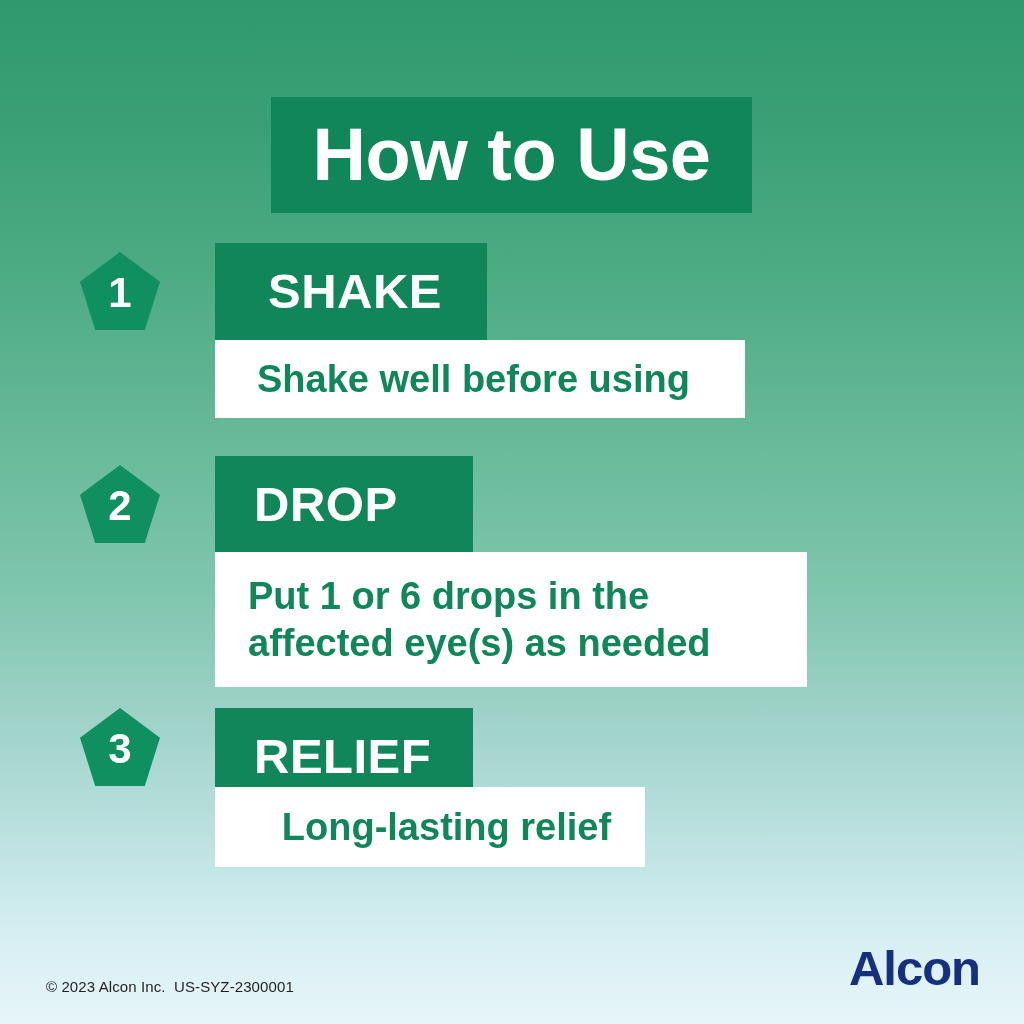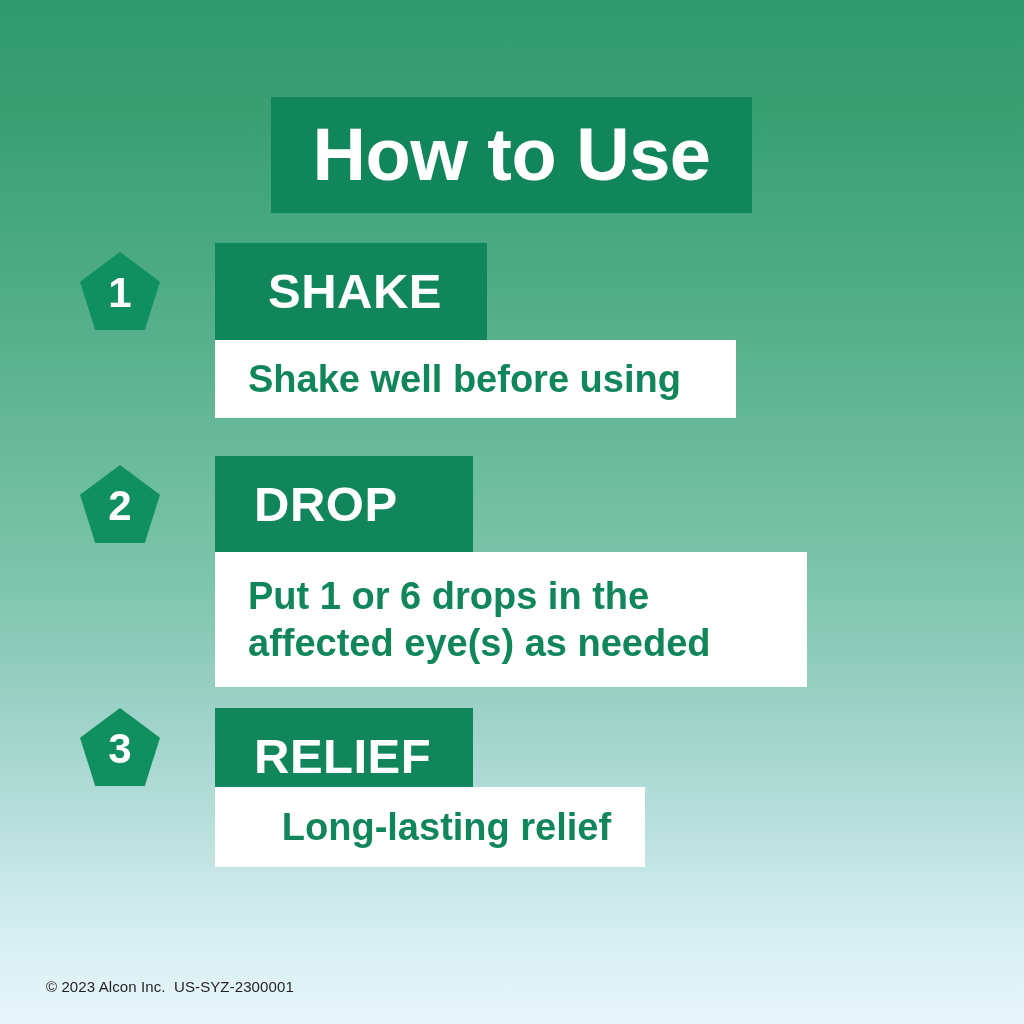--- a/index.html
+++ b/index.html
@@ -102,21 +102,21 @@
     font-size: 38px;
     font-weight: 700;
     line-height: 1.22;
     padding-left: 33px;
     white-space: pre-line;
   }
 
   
   .s1-pent { left: 80px; top: 252px; }
   .s1-head { left: 215px; top: 243px; width: 258px; height: 97px; padding-left: 14px; }
-  .s1-body { left: 215px; top: 340px; width: 521px; height: 78px; }
+  .s1-body { left: 215px; top: 340px; width: 521px; height: 78px; padding-left: 9px; }
 
   
   .s2-pent { left: 80px; top: 465px; }
   .s2-head { left: 215px; top: 456px; width: 258px; height: 96px; }
   .s2-body { left: 215px; top: 552px; width: 592px; height: 135px; }
 
   
   .s3-pent { left: 80px; top: 708px; }
   .s3-head { left: 215px; top: 708px; width: 258px; height: 97px; }
   .s3-body { left: 215px; top: 787px; width: 430px; height: 80px; justify-content: center; }
@@ -183,14 +183,15 @@
     </div>
     <div class="step-head s3-head">
       <span class="step-head-text">RELIEF</span>
     </div>
     <div class="step-body s3-body">
       <span class="step-body-text">Long-lasting relief</span>
     </div>
   </div>
 
   <div class="copyright">© 2023 Alcon Inc.  US-SYZ-2300001</div>
+  <div class="brand-logo">Alcon</div>
 
 </div>
 
 </body></html>

